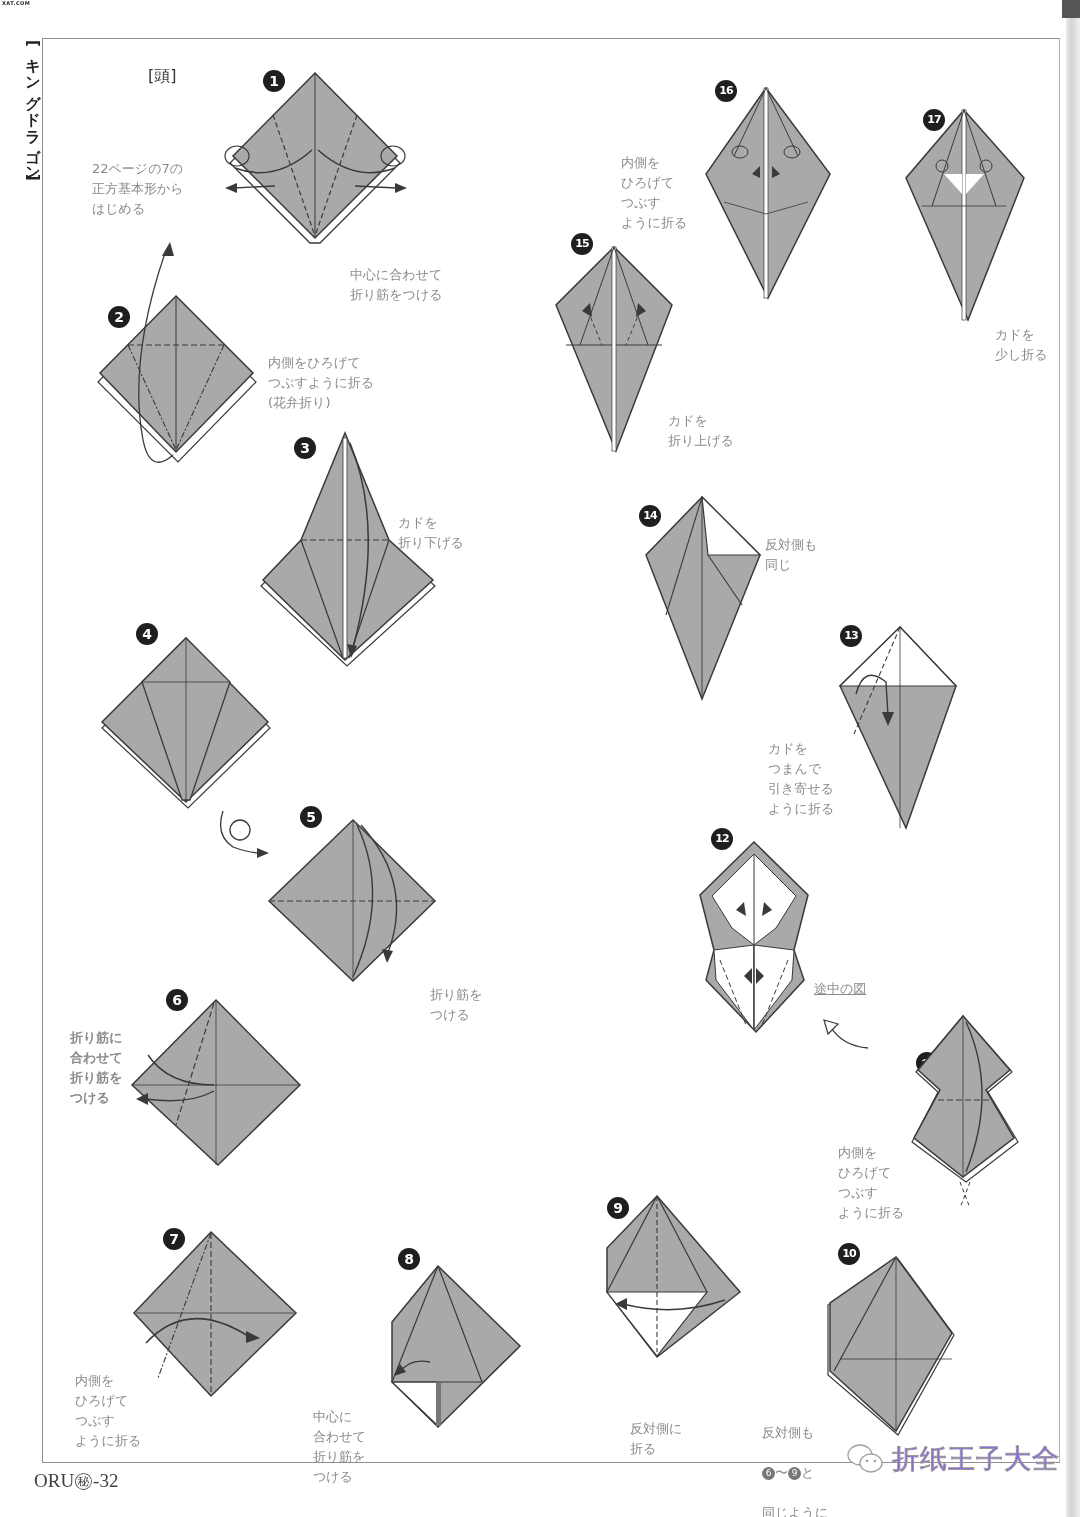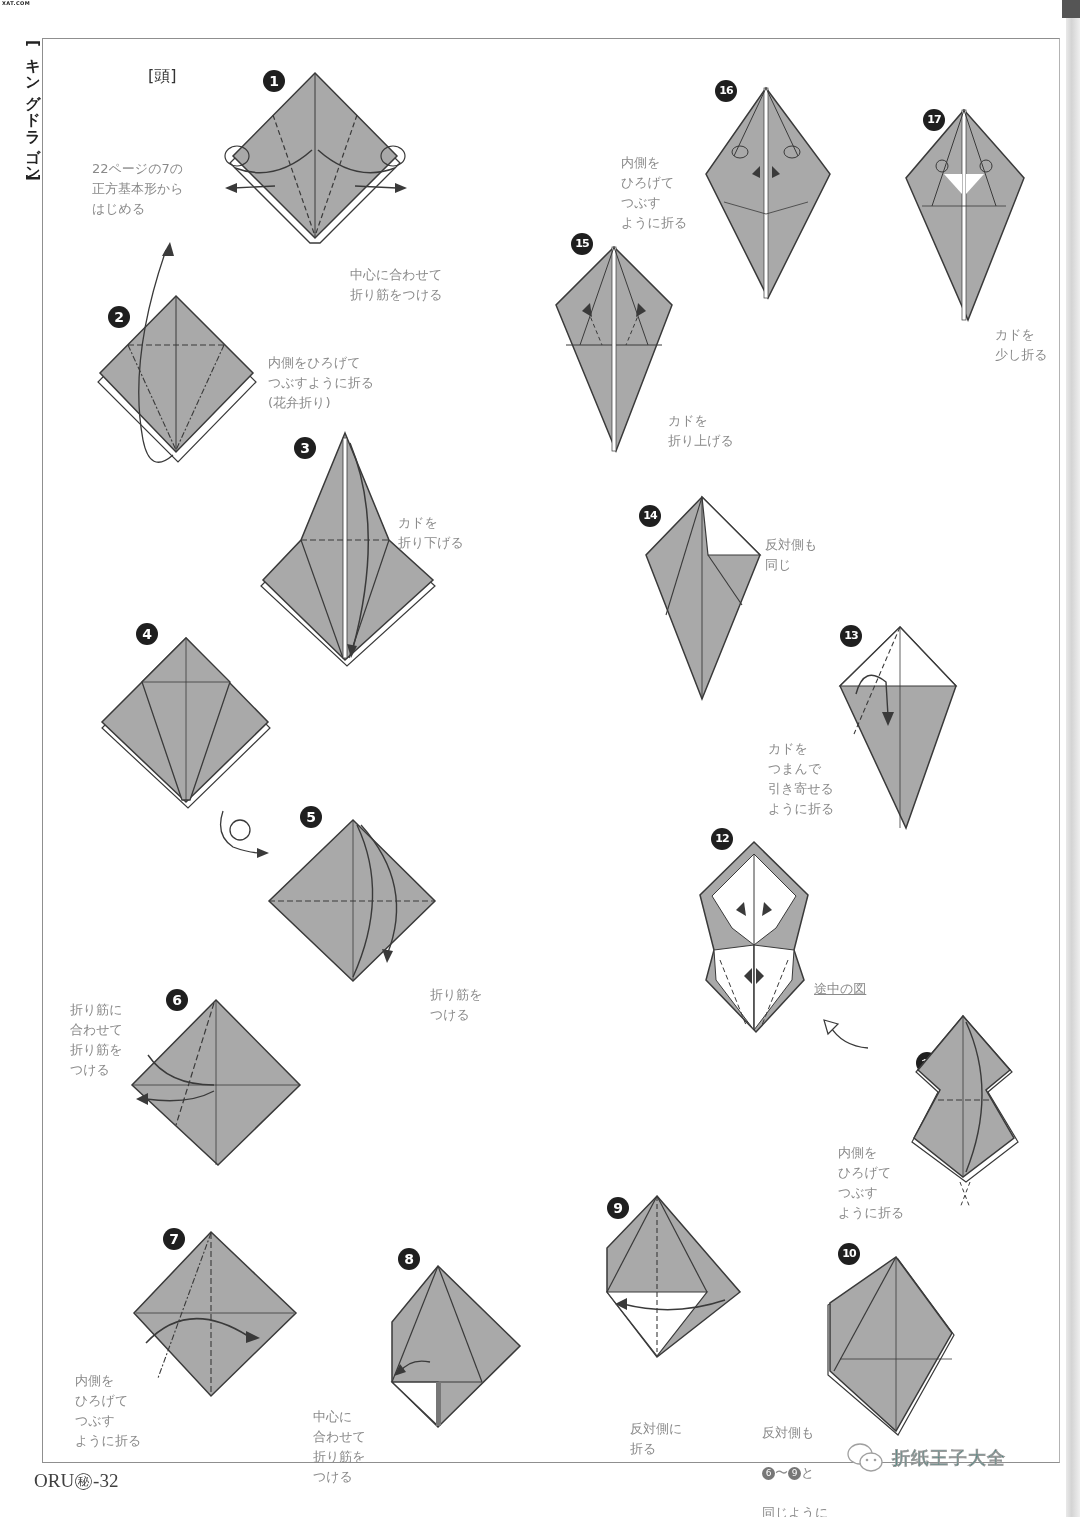--- a/index.html
+++ b/index.html
@@ -9,21 +9,21 @@
   .page-edge{position:absolute;left:1066px;top:0;width:14px;height:1517px;background:linear-gradient(90deg,#e9e9e9,#d4d4d4 40%,#efefef);}
   .page-edge-top{position:absolute;left:1062px;top:0;width:18px;height:18px;background:#555;}
   .vtitle{position:absolute;left:18px;top:40px;width:24px;writing-mode:vertical-rl;font-size:15px;font-weight:bold;color:#222;letter-spacing:1px;font-family:"DejaVu Sans",sans-serif;}
   .section{position:absolute;left:148px;top:66px;font-size:16px;color:#333;}
   .note{position:absolute;font-size:13px;line-height:20px;color:#8a8a8a;white-space:pre-line;margin-top:45px;}
   .num{position:absolute;width:22px;height:22px;border-radius:50%;background:#1f1f1f;color:#fff;font-weight:bold;font-size:14px;line-height:22px;text-align:center;font-family:"DejaVu Sans",sans-serif;}
   .num.sm{font-size:11px;letter-spacing:-1px;}
   .diagram{position:absolute;}
   .footer{position:absolute;left:34px;top:1468px;font-family:"Liberation Serif",serif;font-size:19px;color:#404040;}
   .watermark{position:absolute;left:846px;top:1441px;display:flex;align-items:center;gap:6px;}
-  .wm-text{font-size:18px;color:#0f766e;-webkit-text-stroke:1px #9a9a9a;letter-spacing:1px;}
+  .wm-text{font-size:27px;color:#8b5cf6;-webkit-text-stroke:1px #9a9a9a;letter-spacing:1px;}
   .inline-num{display:inline-block;width:13px;height:13px;border-radius:50%;background:#777;color:#fff;font-size:9px;line-height:13px;text-align:center;vertical-align:middle;}
 </style>
 </head>
 <body>
 
 <div class="page-edge"></div>
 <div class="page-edge-top"></div>
 <div class="corner-mark">XAT.COM</div>
 <div class="frame"></div>
 <div class="vtitle">[キングドラゴン]</div>
@@ -99,21 +99,21 @@
   <polygon points="88,5 170,86 88,166 4,86" fill="#a9a9a9" stroke="#3a3a3a" stroke-width="1.5"></polygon>
   <line x1="4" y1="86" x2="170" y2="86" stroke="#3a3a3a" stroke-width="1.2" stroke-dasharray="6,3"></line>
   <line x1="88" y1="5" x2="88" y2="166" stroke="#3a3a3a" stroke-width="0.8"></line>
   <path d="M92,10 Q125,80 88,162" fill="none" stroke="#3a3a3a" stroke-width="1.4"></path>
   <path d="M96,10 Q150,70 122,140" fill="none" stroke="#3a3a3a" stroke-width="1.4"></path>
   <polygon points="122,148 117,134 128,136" fill="#3a3a3a"></polygon>
 </svg>
 <div class="note" style="left:430px;top:940px;">折り筋を
 つける</div>
 
-<div class="note" style="left:70px;top:955px;">折り筋に
+<div class="note" style="left:70px;top:983px;font-weight:bold;">折り筋に
 合わせて
 折り筋を
 つける</div>
 <div class="num" style="left:166px;top:989px;">6</div>
 <svg class="diagram" style="left:128px;top:995px;" width="180" height="172">
   <polygon points="88,5 172,90 90,170 4,90" fill="#a9a9a9" stroke="#3a3a3a" stroke-width="1.5"></polygon>
   <line x1="4" y1="90" x2="172" y2="90" stroke="#3a3a3a" stroke-width="0.8"></line>
   <line x1="88" y1="5" x2="88" y2="170" stroke="#3a3a3a" stroke-width="0.8"></line>
   <line x1="86" y1="8" x2="48" y2="130" stroke="#3a3a3a" stroke-width="1.2" stroke-dasharray="6,3"></line>
   <path d="M86,90 Q40,90 20,60" fill="none" stroke="#3a3a3a" stroke-width="1.4"></path>

